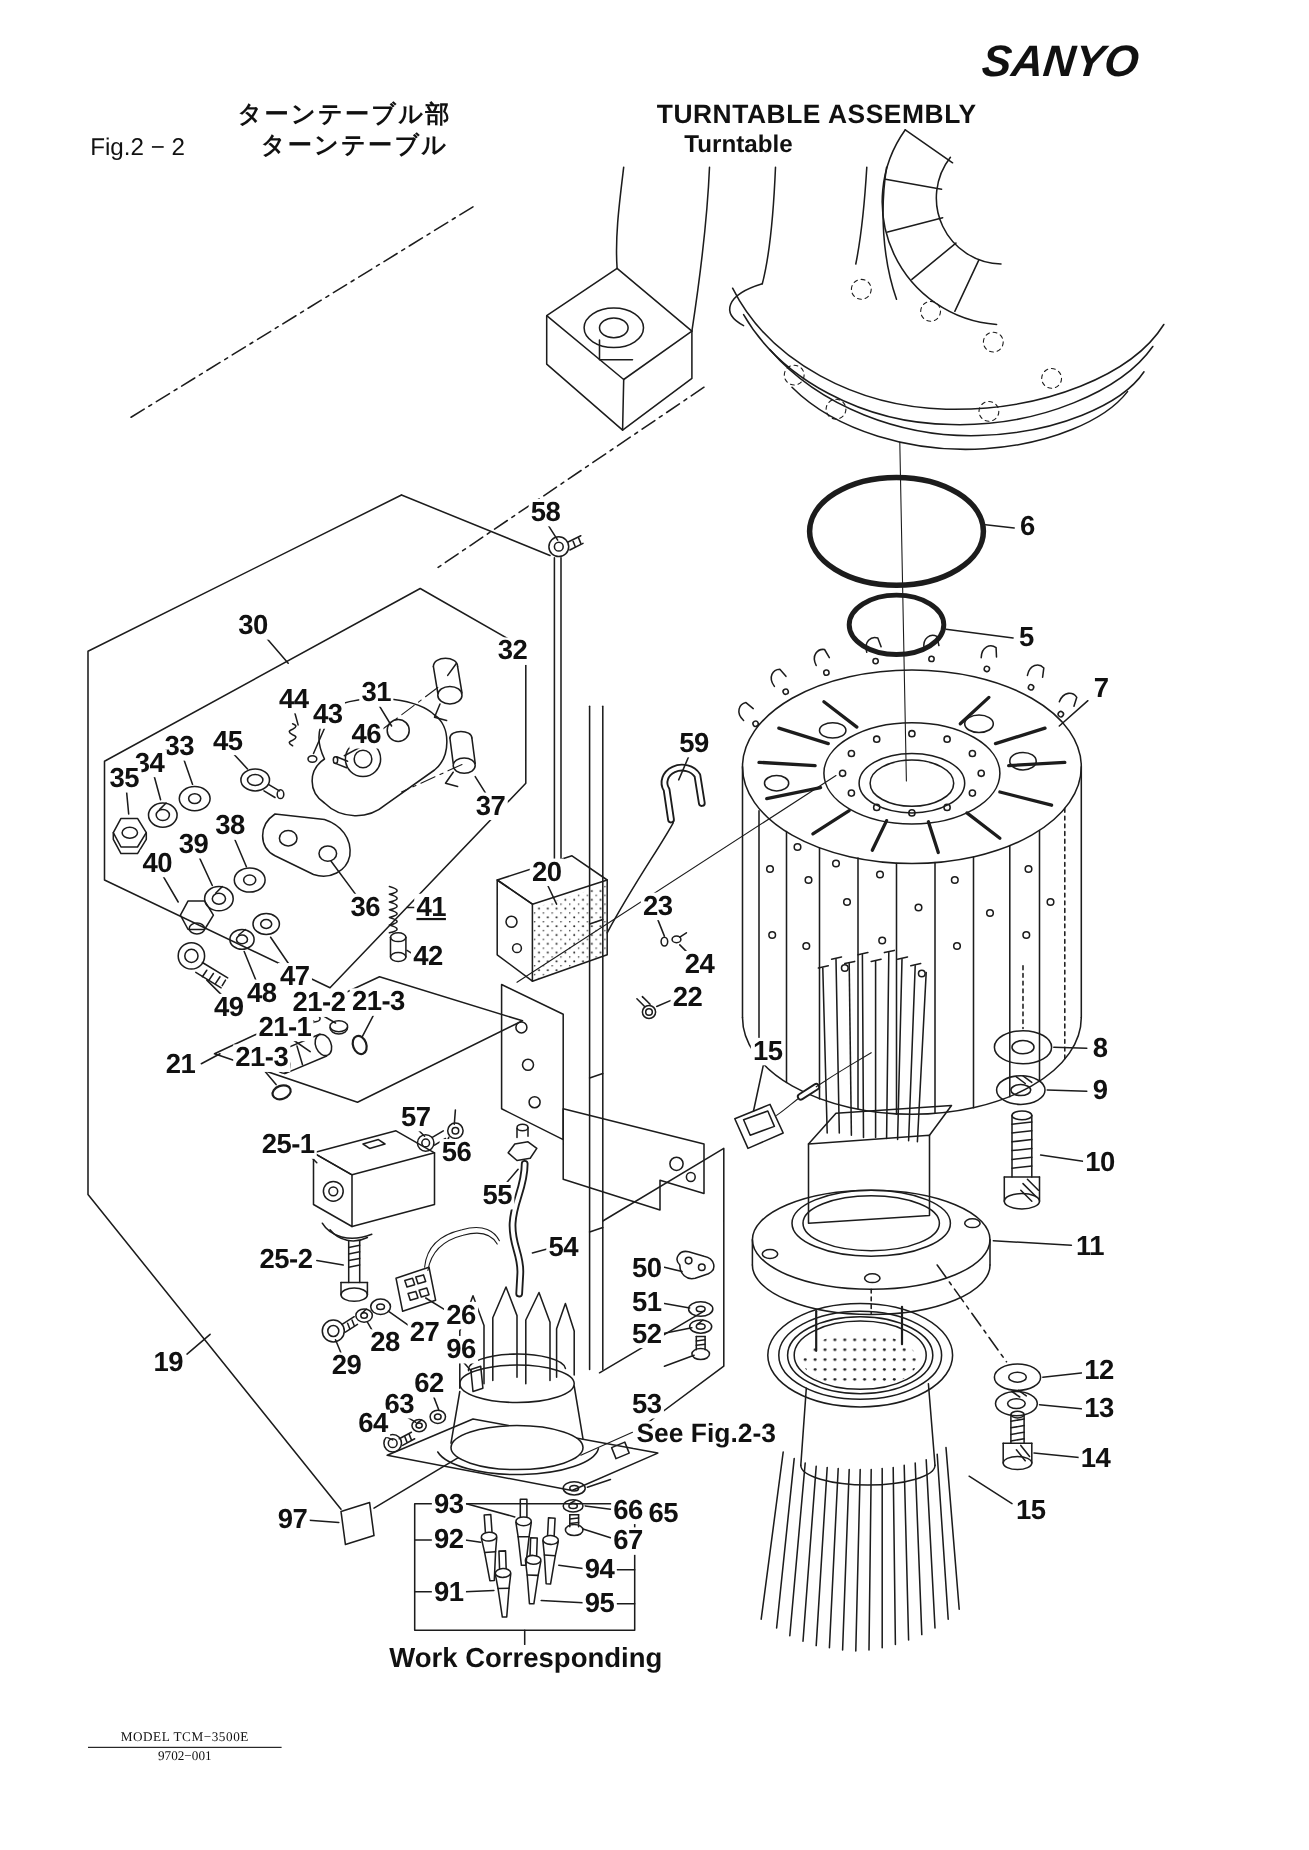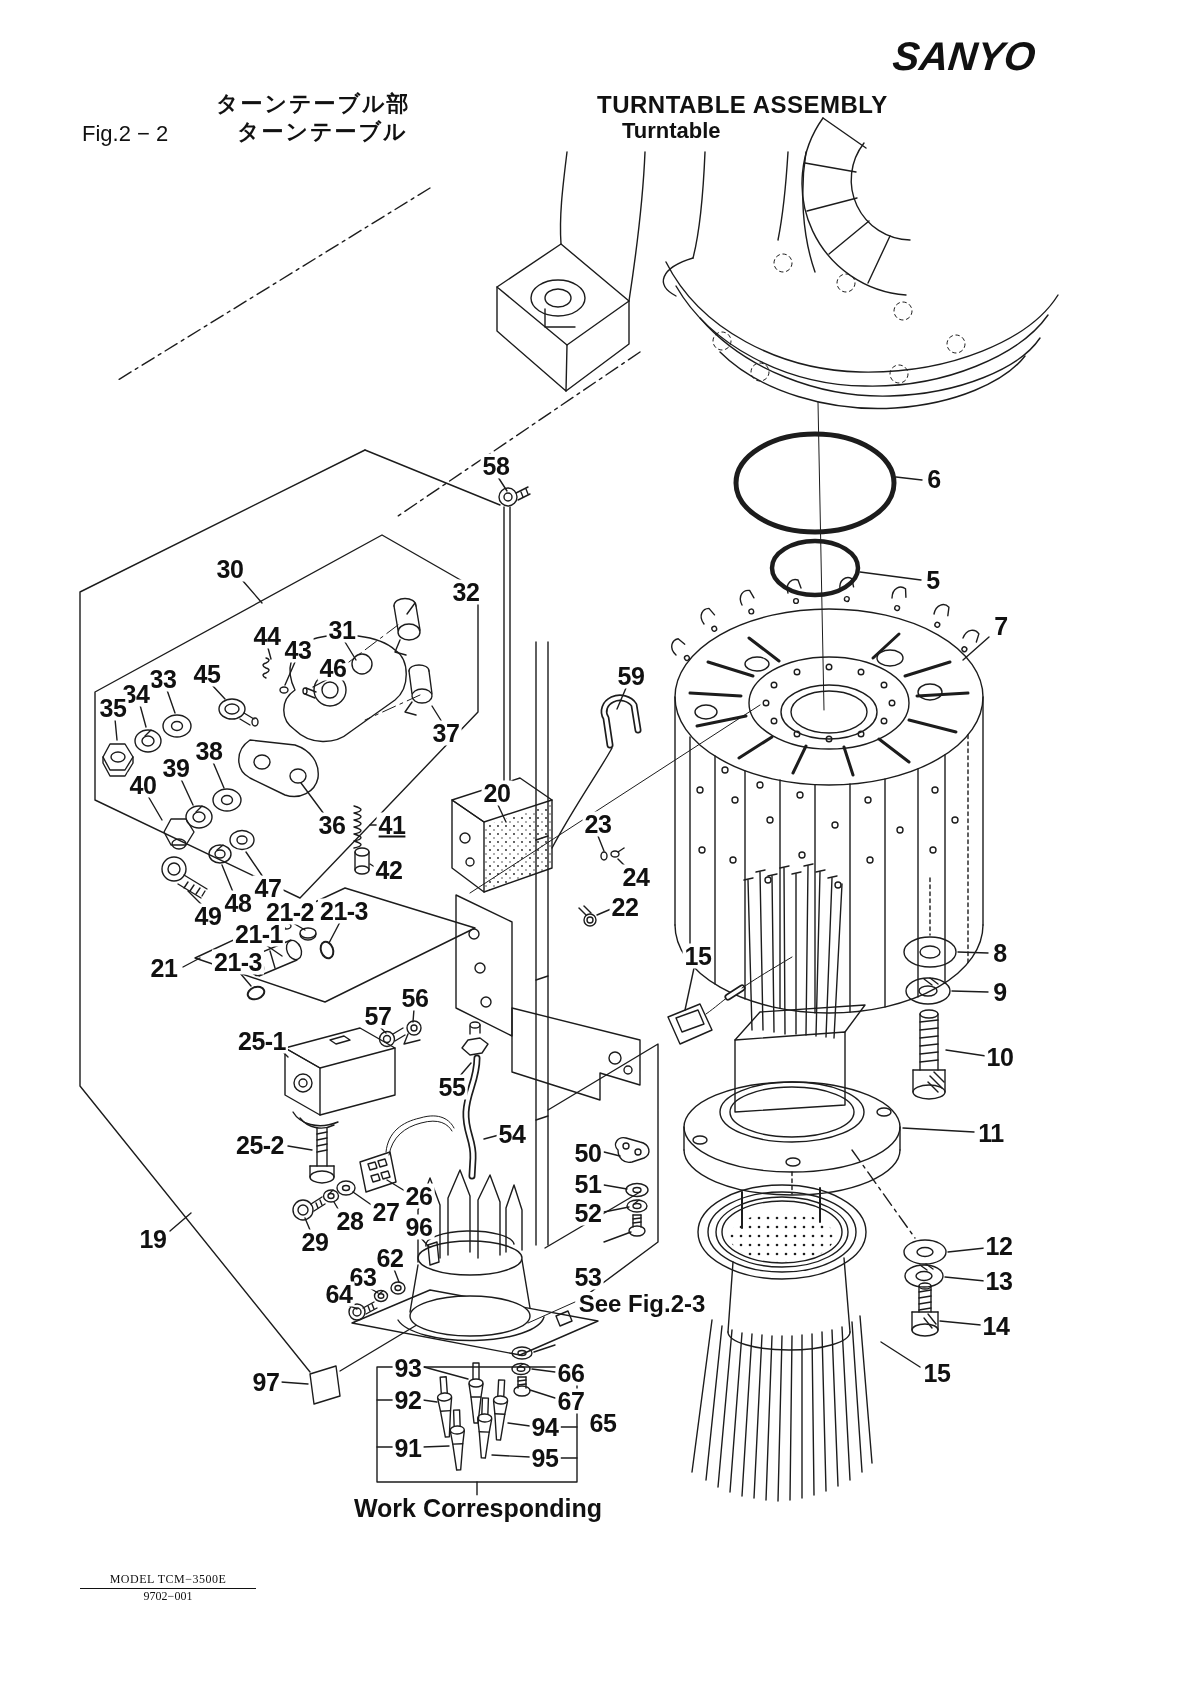--- a/index.html
+++ b/index.html
@@ -717,38 +717,38 @@
       <div class="plabel" style="left: 268px; top: 888px;">47</div>
       <div class="plabel" style="left: 238px; top: 903px;">48</div>
       <div class="plabel" style="left: 208px; top: 916px;">49</div>
       <div class="plabel" style="left: 290px; top: 912px;">21-2</div>
       <div class="plabel" style="left: 344px; top: 911px;">21-3</div>
       <div class="plabel" style="left: 259px; top: 934px;">21-1</div>
       <div class="plabel" style="left: 238px; top: 962px;">21-3</div>
       <div class="plabel" style="left: 164px; top: 968px;">21</div>
       <div class="plabel" style="left: 262px; top: 1031px; margin-top: 10px;">25-1</div>
       <div class="plabel" style="left: 378px; top: 1016px;">57</div>
-      <div class="plabel" style="left: 415px; top: 998px;">56</div>
+      <div class="plabel" style="left: 415px; top: 1048px;">56</div>
       <div class="plabel" style="left: 452px; top: 1087px;">55</div>
       <div class="plabel" style="left: 512px; top: 1134px;">54</div>
       <div class="plabel" style="left: 588px; top: 1153px;">50</div>
       <div class="plabel" style="left: 588px; top: 1184px;">51</div>
       <div class="plabel" style="left: 588px; top: 1213px;">52</div>
       <div class="plabel" style="left: 588px; top: 1233px; margin-top: 44px;">53</div>
       <div class="plabel" style="left: 260px; top: 1145px;">25-2</div>
       <div class="plabel" style="left: 419px; top: 1196px;">26</div>
       <div class="plabel" style="left: 386px; top: 1212px;">27</div>
       <div class="plabel" style="left: 350px; top: 1221px;">28</div>
       <div class="plabel" style="left: 315px; top: 1242px;">29</div>
       <div class="plabel" style="left: 153px; top: 1239px;">19</div>
       <div class="plabel" style="left: 419px; top: 1227px;">96</div>
       <div class="plabel" style="left: 390px; top: 1258px;">62</div>
       <div class="plabel" style="left: 363px; top: 1277px;">63</div>
       <div class="plabel" style="left: 339px; top: 1294px;">64</div>
-      <div class="plabel" style="left: 571px; top: 1423px; margin-left: 32px;">65</div>
+      <div class="plabel" style="left: 571px; top: 1376px; margin-left: 32px;">65</div>
       <div class="plabel" style="left: 571px; top: 1373px;">66</div>
       <div class="plabel" style="left: 571px; top: 1401px;">67</div>
       <div class="plabel" style="left: 266px; top: 1382px;">97</div>
       <div class="plabel" style="left: 408px; top: 1368px;">93</div>
       <div class="plabel" style="left: 408px; top: 1400px;">92</div>
       <div class="plabel" style="left: 408px; top: 1448px;">91</div>
       <div class="plabel" style="left: 545px; top: 1427px;">94</div>
       <div class="plabel" style="left: 545px; top: 1458px;">95</div>
       <div class="plabel" style="left: 934px; top: 479px;">6</div>
       <div class="plabel" style="left: 933px; top: 580px;">5</div>

